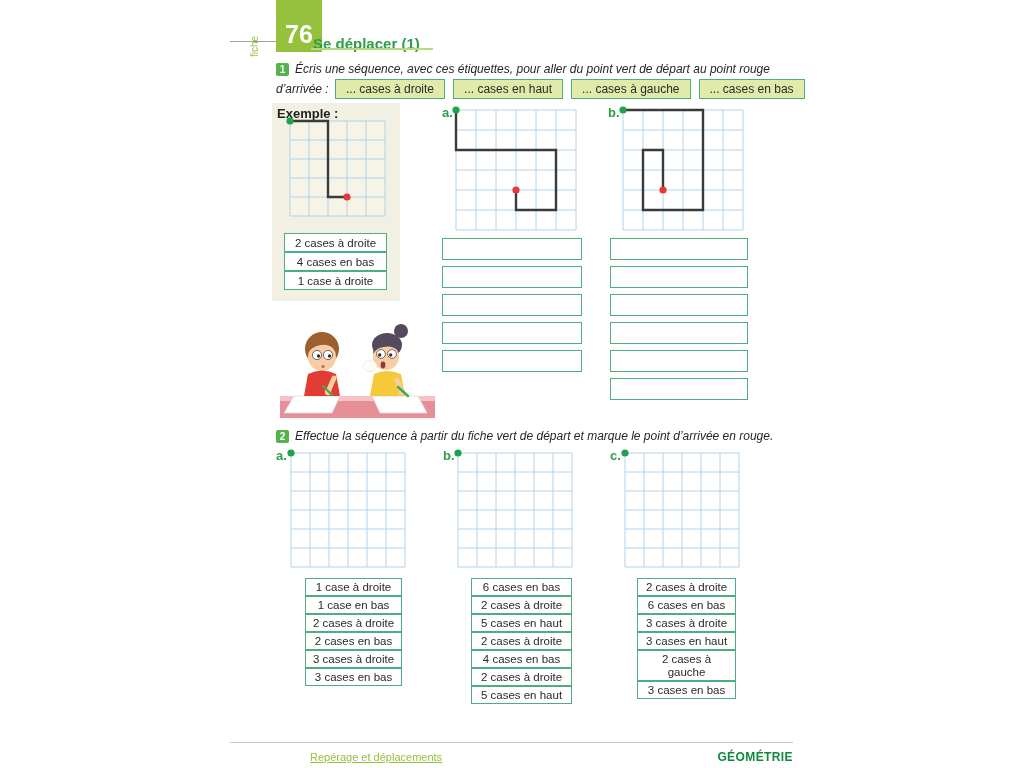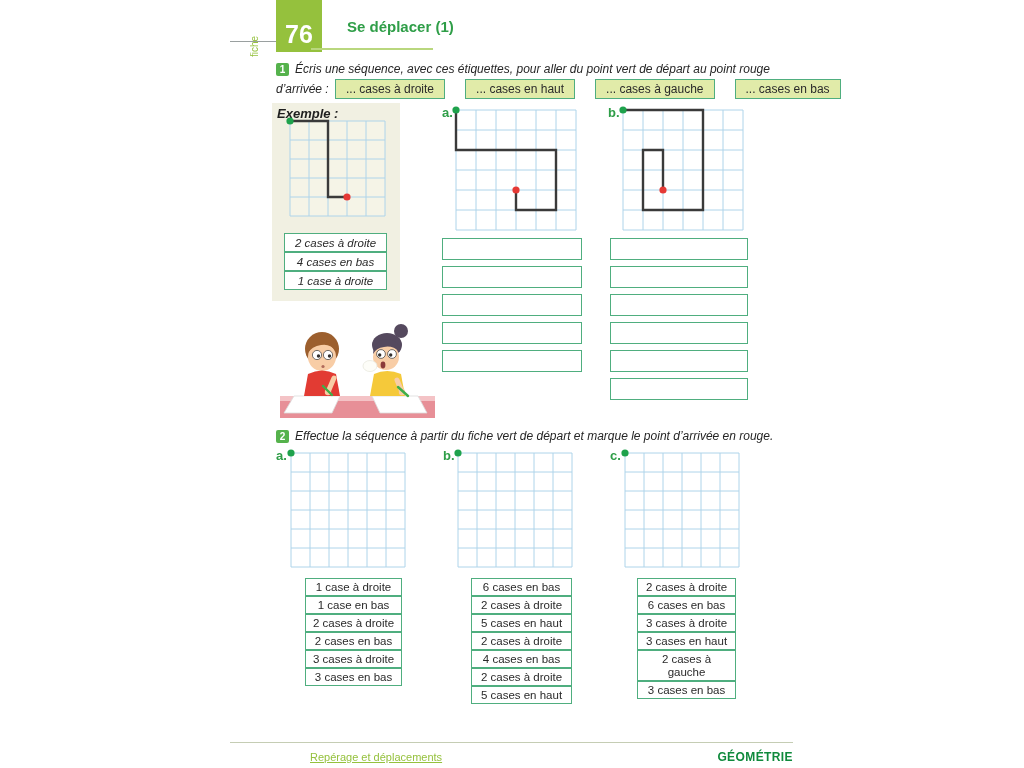--- a/index.html
+++ b/index.html
@@ -17,21 +17,21 @@
   .fiche-vert{color:#95c13d;font-size:10px;transform:rotate(-90deg);transform-origin:left bottom;}
   .page-title{color:#2f9e48;font-weight:bold;font-size:15px;}
   .title-underline{height:2px;background:#b9d77e;}
 
   
   .ex-badge{width:13px;height:13px;background:#55b24c;color:#fff;font-size:10px;font-weight:bold;
     display:flex;align-items:center;justify-content:center;border-radius:2px;}
   .ex-text{font-size:12px;color:#262626;font-style:italic;}
 
   
-  .tags-row{display:flex;gap:20px;}
+  .tags-row{display:flex;gap:8px;}
   .tag{border:1px solid #4fae7f;background:#e1eba9;font-size:12px;line-height:14px;
     padding:2px 10px;color:#2a2a2a;white-space:nowrap;}
 
   
   .example-panel{background:#f1f0e2;}
   .example-title{font-weight:bold;font-size:13px;color:#1f1f1f;}
 
   
   .steps-col{display:flex;flex-direction:column;gap:0;align-items:flex-start;}
   .step-box{border:1px solid #4fae7f;background:#ffffff;font-size:11.5px;line-height:13px;
@@ -57,34 +57,34 @@
   .footer-domain{color:#0f8a3c;font-weight:bold;font-size:12px;letter-spacing:0.4px;}
 </style>
 </head>
 <body>
 
 <div class="abs header-rule" style="left:230px;top:41px;width:46px;"></div>
 <div class="abs fiche-vert" style="left:260px;top:46px;">fiche</div>
 <div class="abs fiche-box" style="left:276px;top:0;width:46px;height:52px;">
   <span>76</span>
 </div>
-<div class="abs page-title" style="left:313px;top:18px;margin-left:34px;">Se déplacer (1)</div>
+<div class="abs page-title" style="left:313px;top:35px;">Se déplacer (1)</div>
 <div class="abs title-underline" style="left:311px;top:48px;width:122px;"></div>
 
 <div class="abs ex-badge" style="left:276px;top:63px;">1</div>
 <div class="abs ex-text" style="left:295px;top:62px;">Écris une séquence, avec ces étiquettes, pour aller du point vert de départ au point rouge</div>
 <div class="abs ex-text" style="left:276px;top:82px;">d’arrivée :</div>
 <div class="abs tags-row" style="left:335px;top:79px;">
     <div class="tag">... cases à droite</div>
     <div class="tag">... cases en haut</div>
     <div class="tag">... cases à gauche</div>
     <div class="tag">... cases en bas</div>
   </div>
 
-<div class="abs example-panel" style="left:272px;top:103px;width:128px;height:198px;font-style:italic;">
+<div class="abs example-panel" style="left:272px;top:103px;width:128px;height:198px;">
   <div class="abs example-title" style="left:5px;top:3px;">Exemple :</div>
   <svg class="abs" style="left:17px;top:17px;" width="97" height="97" viewBox="0 0 97 97">
       <rect x="1" y="1" width="95" height="95" fill="#f5f4e7"></rect>
       <line x1="1" y1="1" x2="1" y2="96" stroke="#aed4ea" stroke-width="1"></line>
       <line x1="20" y1="1" x2="20" y2="96" stroke="#aed4ea" stroke-width="1"></line>
       <line x1="39" y1="1" x2="39" y2="96" stroke="#aed4ea" stroke-width="1"></line>
       <line x1="58" y1="1" x2="58" y2="96" stroke="#aed4ea" stroke-width="1"></line>
       <line x1="77" y1="1" x2="77" y2="96" stroke="#aed4ea" stroke-width="1"></line>
       <line x1="96" y1="1" x2="96" y2="96" stroke="#aed4ea" stroke-width="1"></line>
       <line x1="1" y1="1" x2="96" y2="1" stroke="#aed4ea" stroke-width="1"></line>

